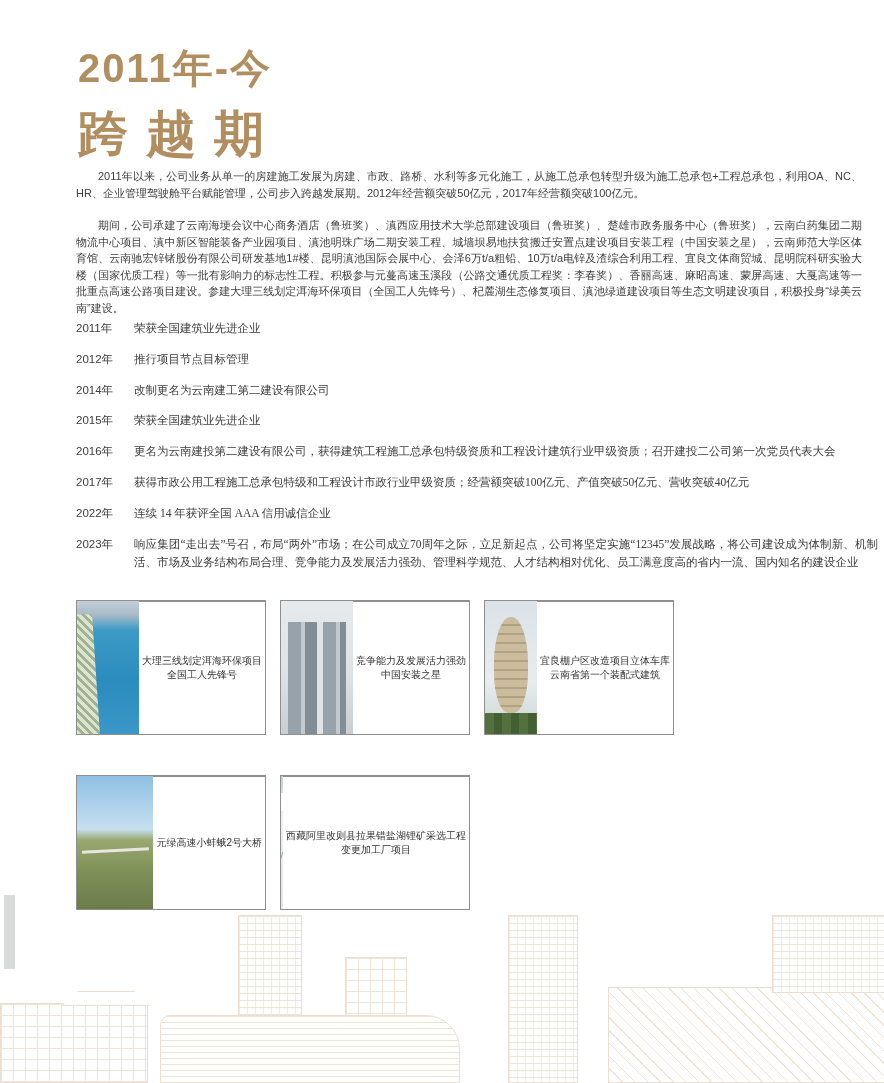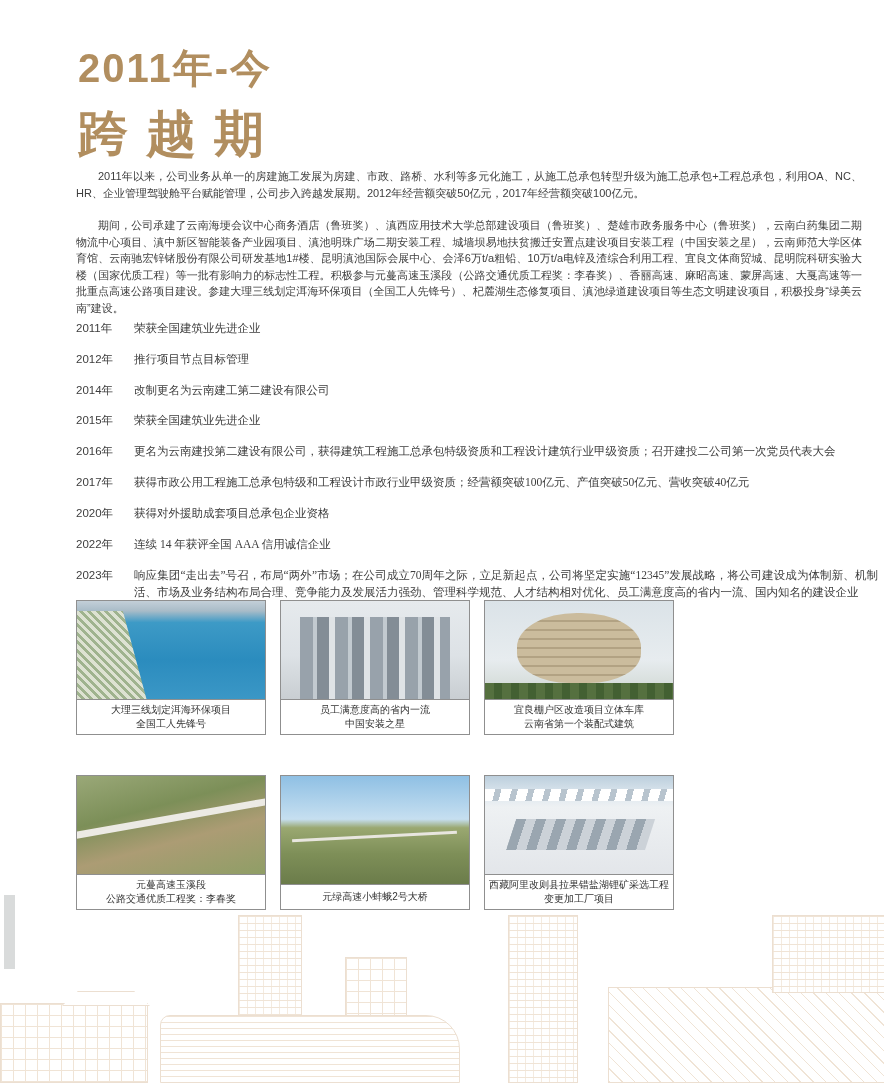--- a/index.html
+++ b/index.html
@@ -16,21 +16,21 @@
   .intro p{margin:16px;font-size:11px;line-height:1.5;text-align:justify;text-indent:2em;color:#3d3d3d;}
   
   .timeline{position:absolute;left:76px;top:320px;width:802px;}
   .t-row{display:flex;margin-bottom:13px;font-size:11.5px;line-height:1.55;color:#3d3d3d;}
   .t-year{flex:0 0 44px;margin-right:14px;white-space:nowrap;}
   .t-text{flex:1;text-align:justify;font-family:Liberation Serif, serif;}
   
   .gallery{position:absolute;left:76px;top:600px;width:806px;}
   .g-row{display:flex;gap:14px;margin-bottom:40px;}
   .card{width:190px;height:135px;box-sizing:border-box;border:1px solid #8f8f8f;background:#fff;
-        display:flex;flex-direction:column;}
+        display:flex;flex-direction:row;}
   .photo{flex:1;position:relative;overflow:hidden;}
   .caption{border-top:1px solid #8f8f8f;background:#fff;text-align:center;
            font-size:10px;line-height:1.4;color:#333;padding:3px 3px;
            display:flex;flex-direction:column;justify-content:center;min-height:18px;}
   .shape{position:absolute;}
   
   .p1{background:
       repeating-linear-gradient(115deg, rgba(255,255,255,.55) 0 7px, rgba(160,170,150,.18) 7px 14px),
       linear-gradient(180deg,#6e8257 0%,#8b9b6e 13%,#b8bfae 19%,#e4e7e1 24%,#dfe3da 60%,#8ba35f 70%,#70904c 84%,#5d7a42 100%);
       background-size:100% 42%,100% 100%;background-position:0 30px,0 0;background-repeat:no-repeat;}
@@ -115,24 +115,20 @@
     </div>
     <div class="t-row">
       <div class="t-year">2016年</div>
       <div class="t-text">更名为云南建投第二建设有限公司，获得建筑工程施工总承包特级资质和工程设计建筑行业甲级资质；召开建投二公司第一次党员代表大会</div>
     </div>
     <div class="t-row">
       <div class="t-year">2017年</div>
       <div class="t-text">获得市政公用工程施工总承包特级和工程设计市政行业甲级资质；经营额突破100亿元、产值突破50亿元、营收突破40亿元</div>
     </div>
     <div class="t-row">
-      <div class="t-year">2020年</div>
-      <div class="t-text">获得对外援助成套项目总承包企业资格</div>
-    </div>
-    <div class="t-row">
       <div class="t-year">2022年</div>
       <div class="t-text">连续 14 年获评全国 AAA 信用诚信企业</div>
     </div>
     <div class="t-row">
       <div class="t-year">2023年</div>
       <div class="t-text">响应集团“走出去”号召，布局“两外”市场；在公司成立70周年之际，立足新起点，公司将坚定实施“12345”发展战略，将公司建设成为体制新、机制活、市场及业务结构布局合理、竞争能力及发展活力强劲、管理科学规范、人才结构相对优化、员工满意度高的省内一流、国内知名的建设企业</div>
     </div>
   </div>
 
   <div class="gallery">
@@ -144,45 +140,36 @@
         <div class="caption">
           <div>大理三线划定洱海环保项目</div>
           <div>全国工人先锋号</div>
         </div>
       </div>
       <div class="card">
         <div class="photo p3">
           <div class="shape shape-towers"></div>
         </div>
         <div class="caption">
-          <div>员工满意度高的省内一流</div>
+          <div>竞争能力及发展活力强劲</div>
           <div>中国安装之星</div>
         </div>
       </div>
       <div class="card">
         <div class="photo p4">
           <div class="shape shape-dome"></div>
           <div class="shape shape-trees"></div>
         </div>
         <div class="caption">
           <div>宜良棚户区改造项目立体车库</div>
           <div>云南省第一个装配式建筑</div>
         </div>
       </div>
     </div>
     <div class="g-row">
-      <div class="card">
-        <div class="photo p5">
-          <div class="shape shape-deck"></div>
-        </div>
-        <div class="caption">
-          <div>元蔓高速玉溪段</div>
-          <div>公路交通优质工程奖：李春奖</div>
-        </div>
-      </div>
       <div class="card">
         <div class="photo p6">
           <div class="shape shape-deck2"></div>
         </div>
         <div class="caption">
           <div>元绿高速小蚌蛾2号大桥</div>
           <div></div>
         </div>
       </div>
       <div class="card">

